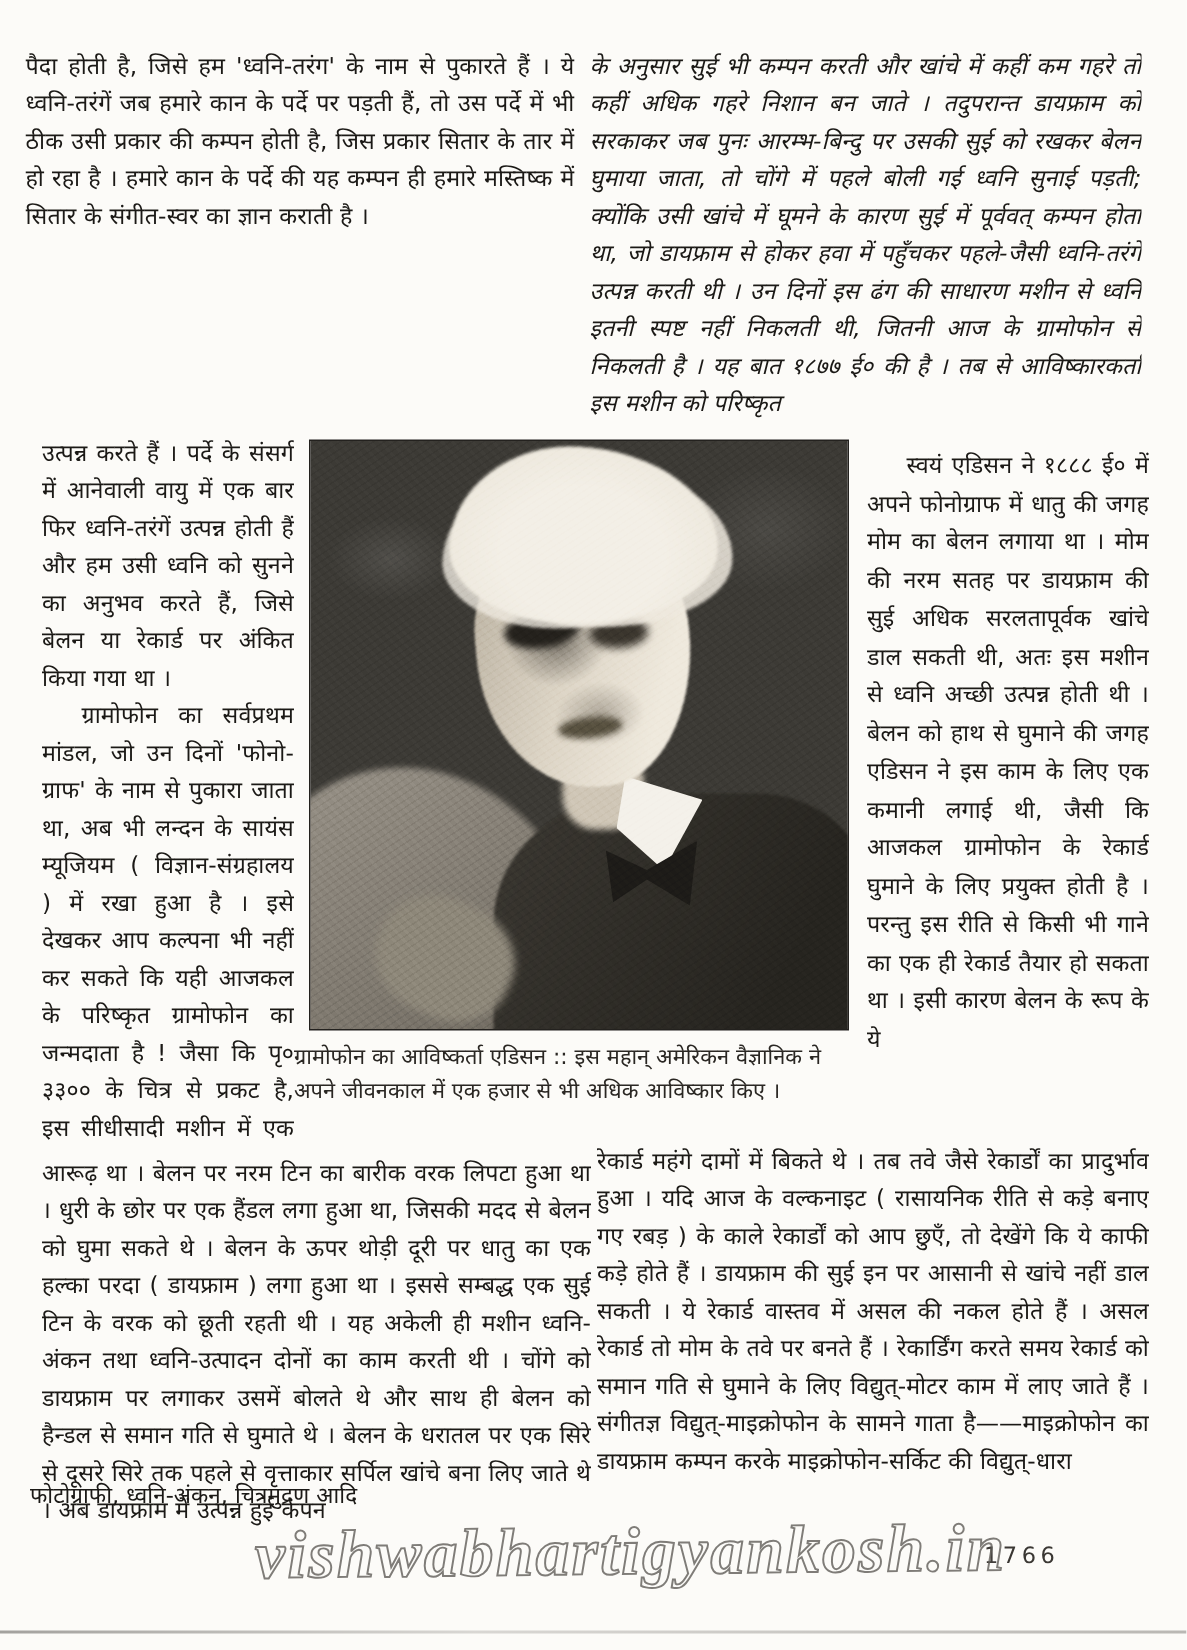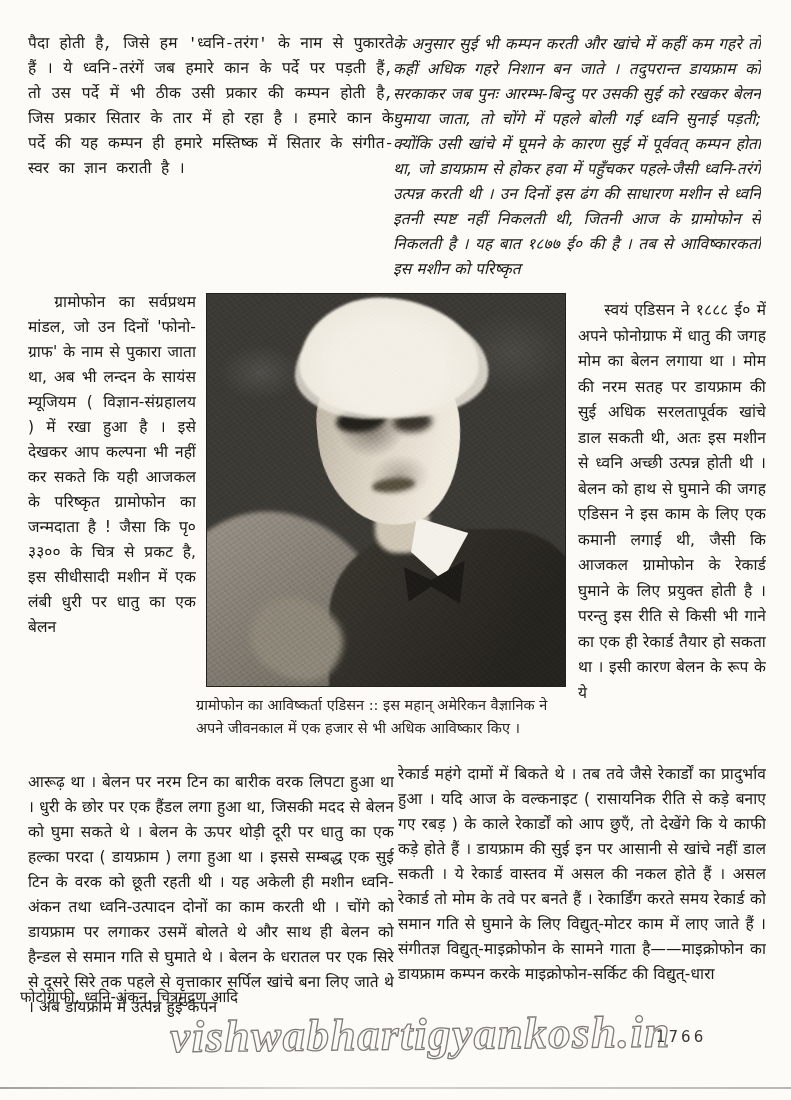--- a/index.html
+++ b/index.html
@@ -139,25 +139,26 @@
   .scan-edge{
     position:absolute;left:0;top:1087px;width:791px;height:2px;
     background:linear-gradient(90deg,rgba(90,88,84,.55),rgba(150,147,142,.35) 40%,rgba(120,117,112,.5));
   }
 </style>
 </head>
 <body>
 
 <div class="page">
 
-  <div class="tblock" style="left:28px;top:32px;width:366px;height:258px;font-family:Liberation Mono, monospace;">
+  <div class="tblock" style="left:17px;top:32px;width:366px;height:258px;">
     <p>पैदा होती है, जिसे हम 'ध्वनि-तरंग' के नाम से पुकारते हैं । ये ध्वनि-तरंगें जब हमारे कान के पर्दे पर पड़ती हैं, तो उस पर्दे में भी ठीक उसी प्रकार की कम्पन होती है, जिस प्रकार सितार के तार में हो रहा है । हमारे कान के पर्दे की यह कम्पन ही हमारे मस्तिष्क में सितार के संगीत-स्वर का ज्ञान कराती है ।</p>
   </div>
 
   <div class="tblock" style="left:28px;top:290px;width:168px;height:478px;line-height:25px;">
+    <p>उत्पन्न करते हैं । पर्दे के संसर्ग में आनेवाली वायु में एक बार फिर ध्वनि-तरंगें उत्पन्न होती हैं और हम उसी ध्वनि को सुनने का अनुभव करते हैं, जिसे बेलन या रेकार्ड पर अंकित किया गया था ।</p>
     <p class="ind">ग्रामोफोन का सर्वप्रथम मांडल, जो उन दिनों 'फोनो-ग्राफ' के नाम से पुकारा जाता था, अब भी लन्दन के सायंस म्यूजियम ( विज्ञान-संग्रहालय ) में रखा हुआ है । इसे देखकर आप कल्पना भी नहीं कर सकते कि यही आजकल के परिष्कृत ग्रामोफोन का जन्मदाता है ! जैसा कि पृ० ३३०० के चित्र से प्रकट है, इस सीधीसादी मशीन में एक लंबी धुरी पर धातु का एक बेलन</p>
   </div>
 
   <div class="tblock" style="left:28px;top:770px;width:366px;height:252px;">
     <p>आरूढ़ था । बेलन पर नरम टिन का बारीक वरक लिपटा हुआ था । धुरी के छोर पर एक हैंडल लगा हुआ था, जिसकी मदद से बेलन को घुमा सकते थे । बेलन के ऊपर थोड़ी दूरी पर धातु का एक हल्का परदा ( डायफ्राम ) लगा हुआ था । इससे सम्बद्ध एक सुई टिन के वरक को छूती रहती थी । यह अकेली ही मशीन ध्वनि-अंकन तथा ध्वनि-उत्पादन दोनों का काम करती थी । चोंगे को डायफ्राम पर लगाकर उसमें बोलते थे और साथ ही बेलन को हैन्डल से समान गति से घुमाते थे । बेलन के धरातल पर एक सिरे से दूसरे सिरे तक पहले से वृत्ताकार सर्पिल खांचे बना लिए जाते थे । अब डायफ्राम में उत्पन्न हुई कंपन</p>
   </div>
 
   <div class="tblock" style="left:393px;top:32px;width:368px;height:266px;font-style:italic;">
     <p>के अनुसार सुई भी कम्पन करती और खांचे में कहीं कम गहरे तो कहीं अधिक गहरे निशान बन जाते । तदुपरान्त डायफ्राम को सरकाकर जब पुनः आरम्भ-बिन्दु पर उसकी सुई को रखकर बेलन घुमाया जाता, तो चोंगे में पहले बोली गई ध्वनि सुनाई पड़ती; क्योंकि उसी खांचे में घूमने के कारण सुई में पूर्ववत् कम्पन होता था, जो डायफ्राम से होकर हवा में पहुँचकर पहले-जैसी ध्वनि-तरंगें उत्पन्न करती थी । उन दिनों इस ढंग की साधारण मशीन से ध्वनि इतनी स्पष्ट नहीं निकलती थी, जितनी आज के ग्रामोफोन से निकलती है । यह बात १८७७ ई० की है । तब से आविष्कारकर्ता इस मशीन को परिष्कृत</p>
   </div>

